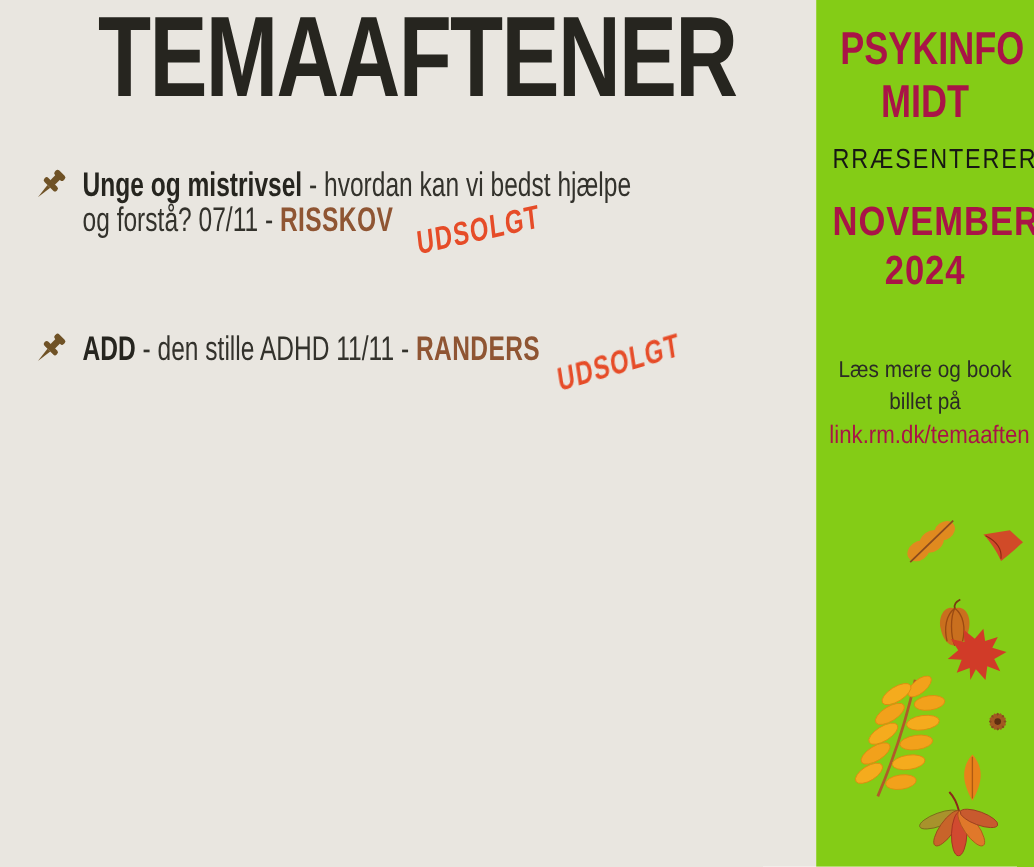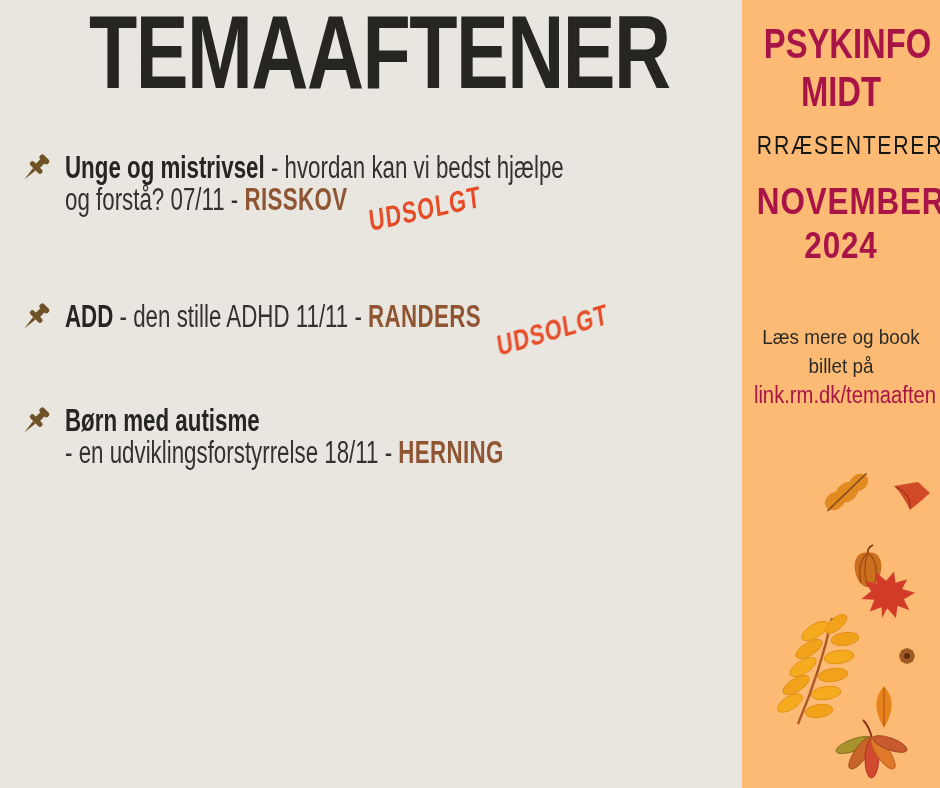--- a/index.html
+++ b/index.html
@@ -8,38 +8,38 @@
   .poster { position:relative; width:940px; height:788px; display:flex; }
 
   
   .main { position:relative; width:742px; height:788px; background:#e9e6e0; }
   .page-title {
     position:absolute; top:0; left:0; width:742px; text-align:center;
     font-size:104px; line-height:104px; font-weight:bold; letter-spacing:-2px;
     color:#26251f; transform:scaleX(0.76); transform-origin:50% 0;
     white-space:nowrap;
   }
-  .event { position:absolute; left:18px; width:690px; }
+  .event { position:absolute; left:28px; width:690px; }
   .pin { position:absolute; left:0; top:0; width:36px; height:36px; }
   .etext {
     margin-left:47px; font-size:31px; line-height:32px; color:#33322c;
     transform:scaleX(0.72); transform-origin:0 0; white-space:nowrap;
   }
   .etext b { font-weight:bold; color:#26251f; }
   .loc { font-weight:bold; color:#8f5533; letter-spacing:0.5px; }
   .stamp {
     display:inline-block; font-weight:bold; font-size:30px; color:#e64c28;
     letter-spacing:1.5px; transform:rotate(-9deg) translateY(9px);
     margin-left:28px;
   }
   .stamp.s2 { transform:rotate(-12deg) translateY(13px); margin-left:18px; }
 
   
   .sidebar {
-    position:relative; width:198px; height:788px; background:#fdba74;
+    position:relative; width:198px; height:788px; background:#84cc16;
     text-align:center; overflow:hidden;
   }
   .brand {
     margin-top:20px; font-size:42px; line-height:48px; font-weight:bold;
     color:#a91447; transform:scaleX(0.78); transform-origin:50% 0;
     white-space:nowrap;
   }
   .presents {
     margin-top:14px; font-size:25px; line-height:30px; color:#171714;
     letter-spacing:2px; transform:scaleX(0.85); transform-origin:50% 0;
@@ -96,36 +96,20 @@
               <rect x="9" y="11.5" width="14" height="4.5" rx="2"></rect>
               <path d="M14.4 16 L17.6 16 L16 28.5 Z"></path>
             </g>
           </svg>
       </span>
       <div class="etext">
         <div><b>ADD</b><span> - den stille ADHD 11/11 - </span><span class="loc">RANDERS</span><span class="stamp s2">UDSOLGT</span></div>
       </div>
     </div>
 
-    <div class="event" style="top:405px">
-      <span class="pin">
-        <svg width="36" height="36" viewBox="0 0 32 32">
-            <g fill="#6f5226" transform="rotate(45 16 14)">
-              <rect x="11" y="1" width="10" height="5" rx="2"></rect>
-              <rect x="13.4" y="5" width="5.2" height="7"></rect>
-              <rect x="9" y="11.5" width="14" height="4.5" rx="2"></rect>
-              <path d="M14.4 16 L17.6 16 L16 28.5 Z"></path>
-            </g>
-          </svg>
-      </span>
-      <div class="etext">
-        <div><b>Børn med autisme</b></div>
-        <div><span>- en udviklingsforstyrrelse 18/11 - </span><span class="loc">HERNING</span></div>
-      </div>
-    </div>
 
 
 
   </div>
 
   <div class="sidebar">
 
     <div class="brand">
       <div>PSYKINFO</div>
       <div>MIDT</div>

